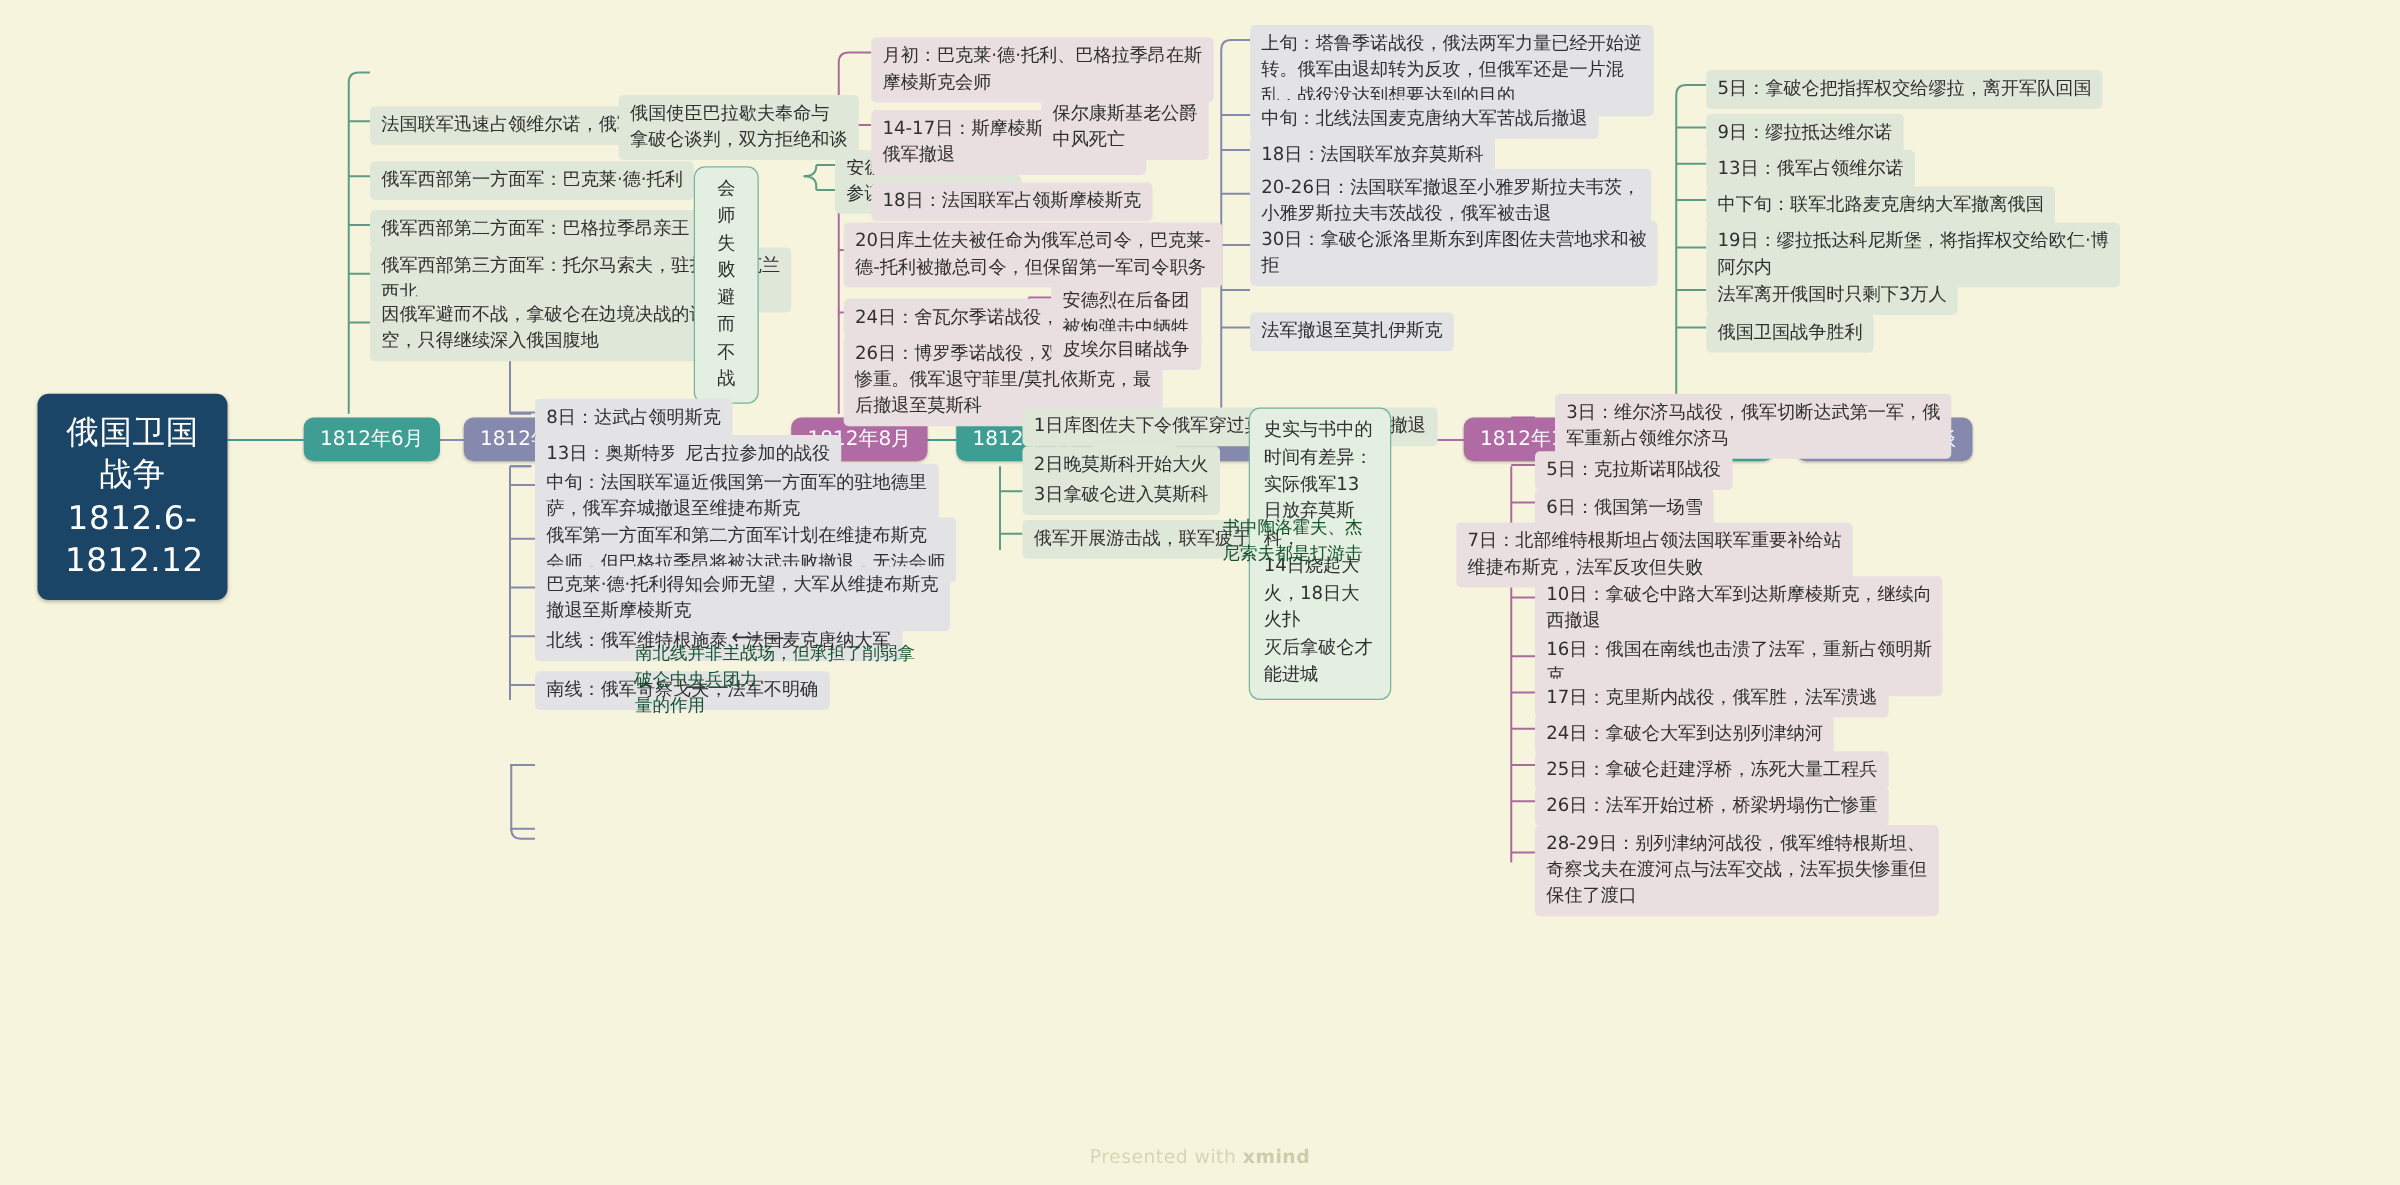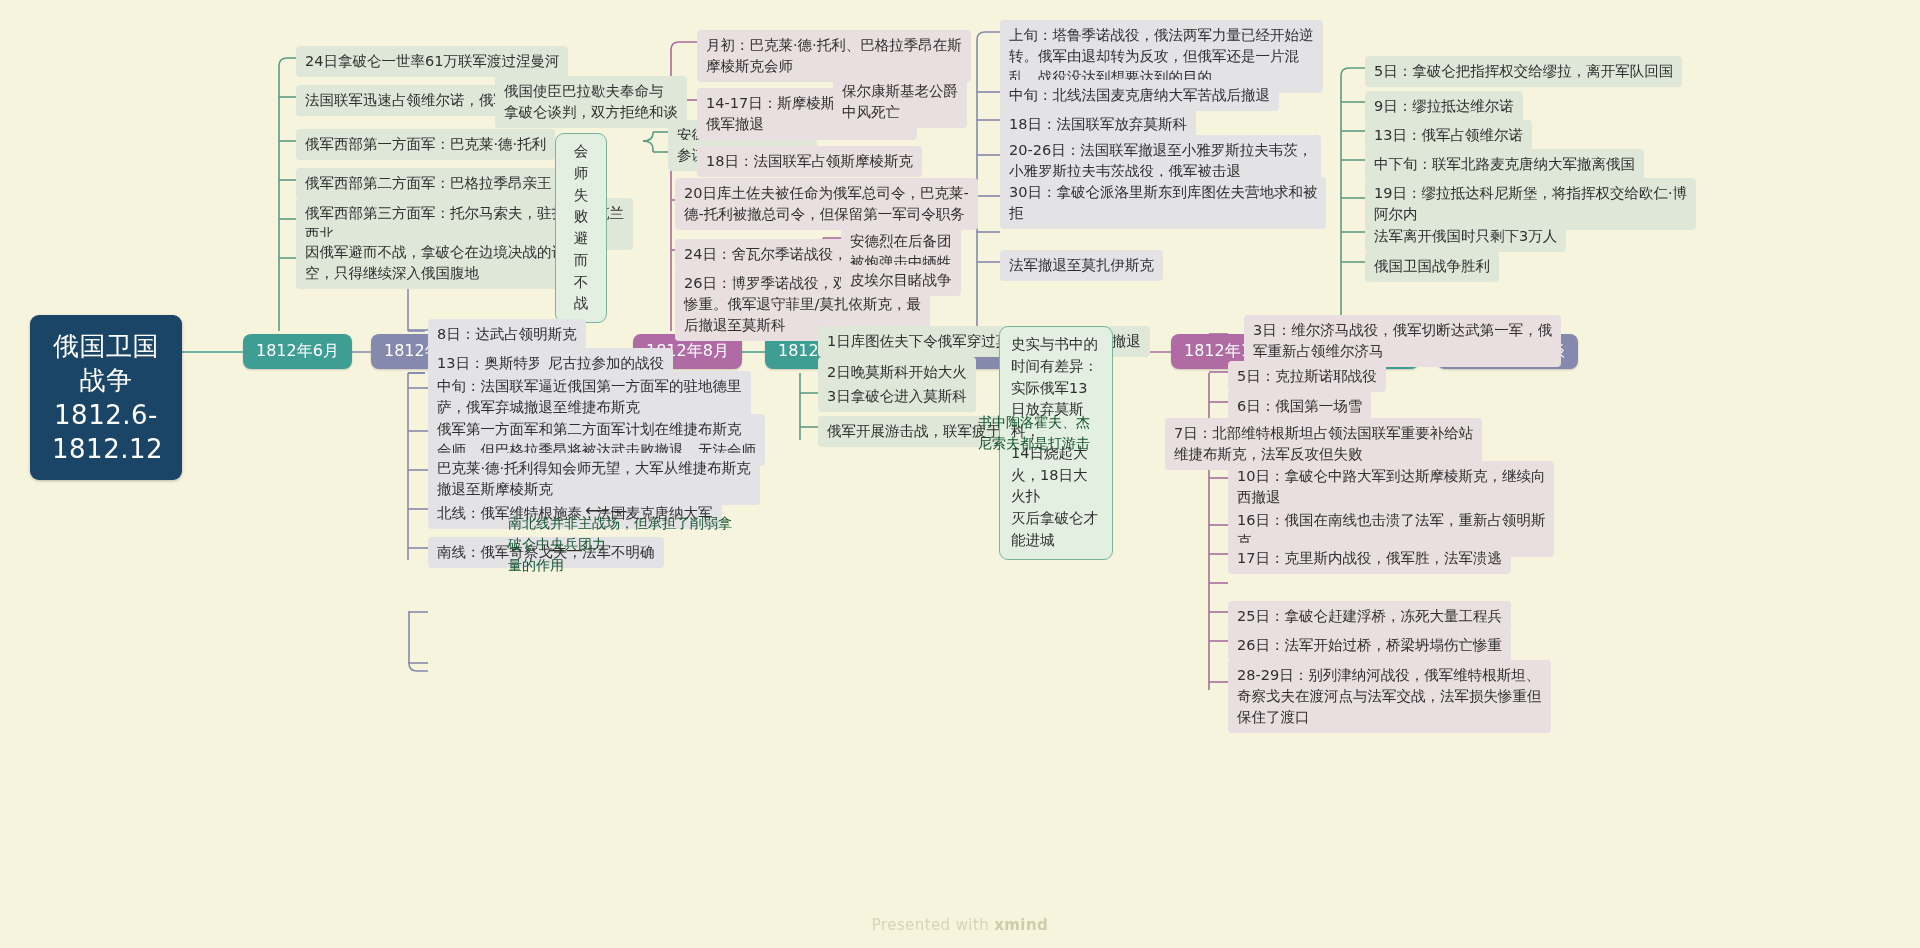--- a/index.html
+++ b/index.html
@@ -210,21 +210,20 @@
 
   <div class="node month m-teal" style="left:243px; top:334px;"><span>1812年6月</span></div>
   <div class="node month m-slate" style="left:371px; top:334px;"><span>1812年7月</span></div>
   <div class="node month m-purple" style="left:633px; top:334px;"><span>1812年8月</span></div>
   <div class="node month m-teal" style="left:765px; top:334px;"><span>1812年9月</span></div>
   <div class="node month m-slate" style="left:941px; top:334px;"><span>1812年10月</span></div>
   <div class="node month m-purple" style="left:1171px; top:334px;"><span>1812年11月</span></div>
   <div class="node month m-teal" style="left:1300px; top:334px;"><span>1812年12月</span></div>
   <div class="node month m-slate" style="left:1437px; top:334px;"><span>1813年1月和谈</span></div>
 
-  <div class="node leaf g-green" style="left:296px; top:46px;">24日拿破仑一世率61万联军渡过涅曼河</div>
   <div class="node leaf g-green" style="left:296px; top:85px;">法国联军迅速占领维尔诺，俄军撤退至德里萨</div>
   <div class="node leaf g-green" style="left:296px; top:129px;">俄军西部第一方面军：巴克莱·德·托利</div>
   <div class="node leaf g-green" style="left:296px; top:168px;">俄军西部第二方面军：巴格拉季昂亲王</div>
   <div class="node leaf g-green" style="left:296px; top:198px;">俄军西部第三方面军：托尔马索夫，驻扎于乌克兰
 西北</div>
   <div class="node leaf g-green" style="left:296px; top:237px;">因俄军避而不战，拿破仑在边境决战的计划落
 空，只得继续深入俄国腹地</div>
 
   <div class="node leaf g-green" style="left:495px; top:76px;">俄国使臣巴拉歇夫奉命与
 拿破仑谈判，双方拒绝和谈</div>
@@ -298,20 +297,21 @@
 军重新占领维尔济马</div>
   <div class="node leaf g-pink" style="left:1228px; top:361px;">5日：克拉斯诺耶战役</div>
   <div class="node leaf g-pink" style="left:1228px; top:391px;">6日：俄国第一场雪</div>
   <div class="node leaf g-pink" style="left:1165px; top:418px;">7日：北部维特根斯坦占领法国联军重要补给站
 维捷布斯克，法军反攻但失败</div>
   <div class="node leaf g-pink" style="left:1228px; top:461px;">10日：拿破仑中路大军到达斯摩棱斯克，继续向
 西撤退</div>
   <div class="node leaf g-pink" style="left:1228px; top:505px;">16日：俄国在南线也击溃了法军，重新占领明斯
 克</div>
   <div class="node leaf g-pink" style="left:1228px; top:543px;">17日：克里斯内战役，俄军胜，法军溃逃</div>
+  <div class="node leaf g-pink" style="left:1228px; top:572px;">24日：拿破仑大军到达别列津纳河</div>
   <div class="node leaf g-pink" style="left:1228px; top:601px;">25日：拿破仑赶建浮桥，冻死大量工程兵</div>
   <div class="node leaf g-pink" style="left:1228px; top:630px;">26日：法军开始过桥，桥梁坍塌伤亡惨重</div>
   <div class="node leaf g-pink" style="left:1228px; top:660px;">28-29日：别列津纳河战役，俄军维特根斯坦、
 奇察戈夫在渡河点与法军交战，法军损失惨重但
 保住了渡口</div>
 
   <div class="node leaf g-green" style="left:1365px; top:56px;">5日：拿破仑把指挥权交给缪拉，离开军队回国</div>
   <div class="node leaf g-green" style="left:1365px; top:91px;">9日：缪拉抵达维尔诺</div>
   <div class="node leaf g-green" style="left:1365px; top:120px;">13日：俄军占领维尔诺</div>
   <div class="node leaf g-green" style="left:1365px; top:149px;">中下旬：联军北路麦克唐纳大军撤离俄国</div>

